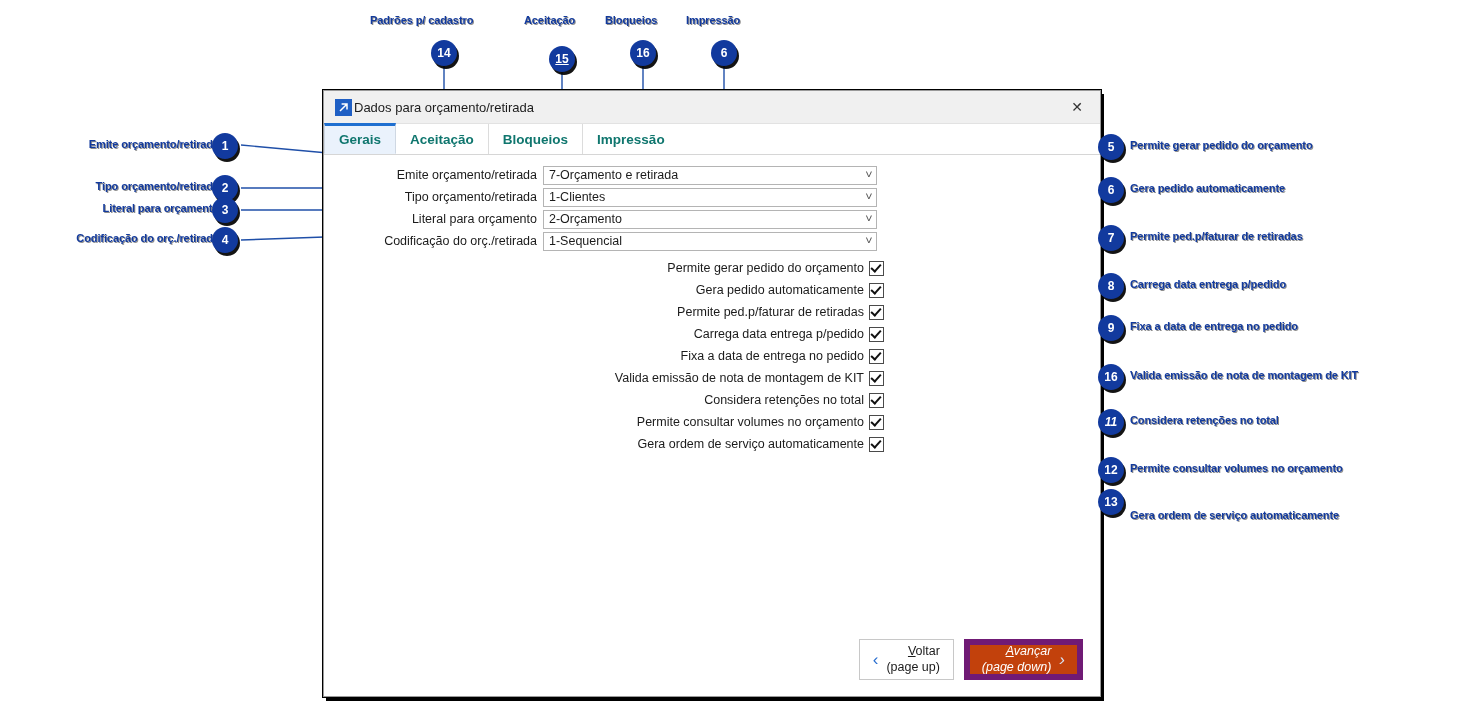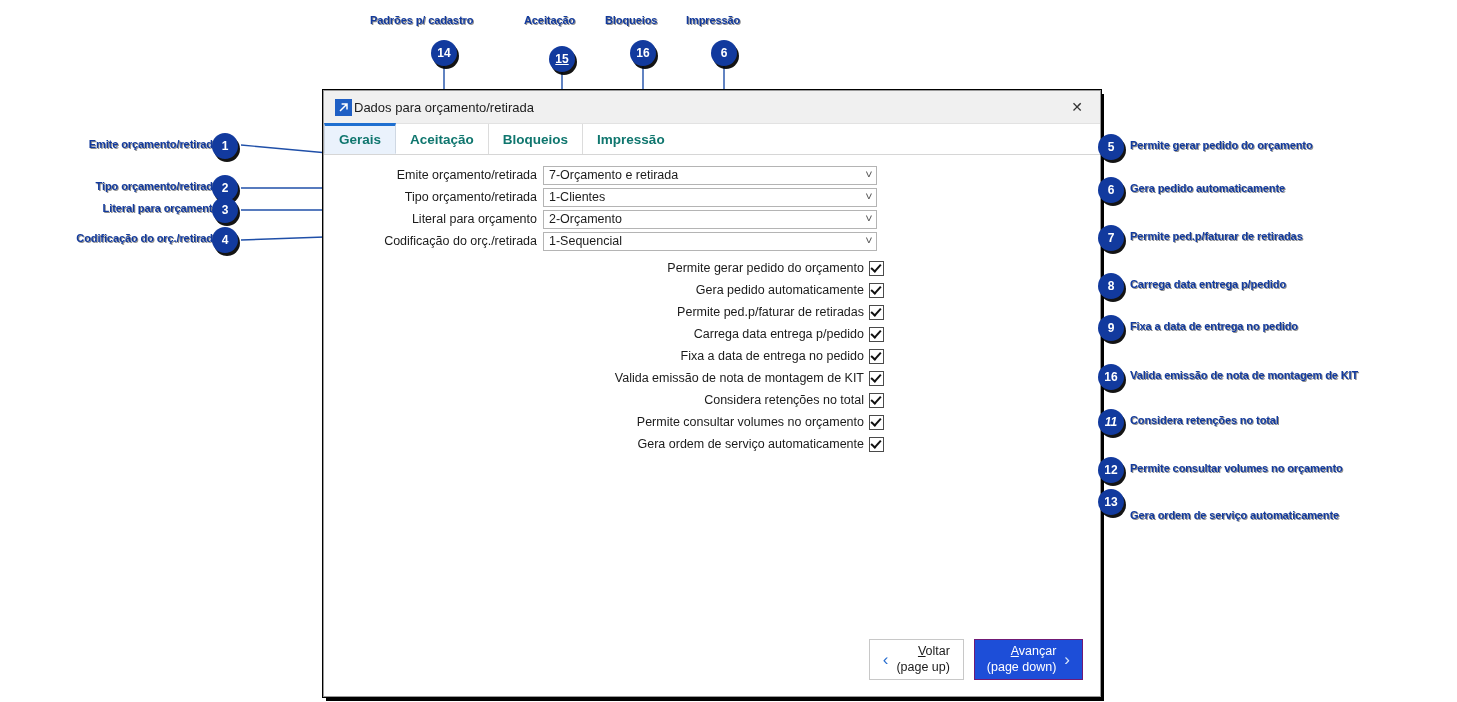--- a/index.html
+++ b/index.html
@@ -148,21 +148,21 @@
   .btn{
     height:41px;min-width:95px;
     display:flex;align-items:center;justify-content:center;gap:8px;
     font-size:12.5px;font-family:"Liberation Sans", sans-serif;
     box-sizing:border-box;padding:0 12px;
   }
   .btn .txt{display:flex;flex-direction:column;align-items:flex-end;line-height:1.22;}
   .btn .k u{text-decoration:underline;}
   .btn-back{background:#ffffff;border:1px solid #c8c8c8;color:#1b1b1b;}
   .btn-back .arrow{color:#2a6fd0;font-size:17px;font-weight:300;}
-  .btn-next{background:#1d4ed8;border:1px solid #701a75;color:#ffffff;}
+  .btn-next{background:#c2410c;border:6px solid #701a75;color:#ffffff;font-style:italic;}
   .btn-next .arrow{color:#d8e6fa;font-size:17px;font-weight:300;}
 </style>
 </head>
 <body>
 
 <div class="stage">
 
   <svg class="leaders" xmlns="http://www.w3.org/2000/svg">
     <g stroke="#1f4fa8" stroke-width="1.4" fill="none">
 

